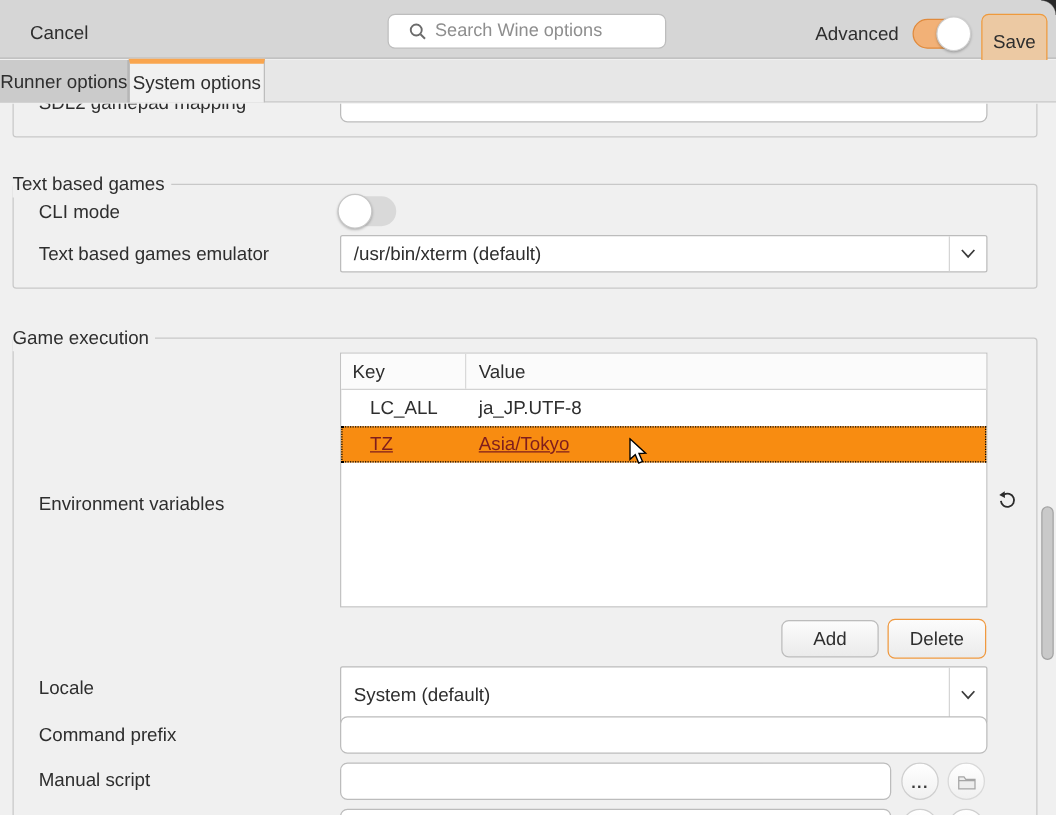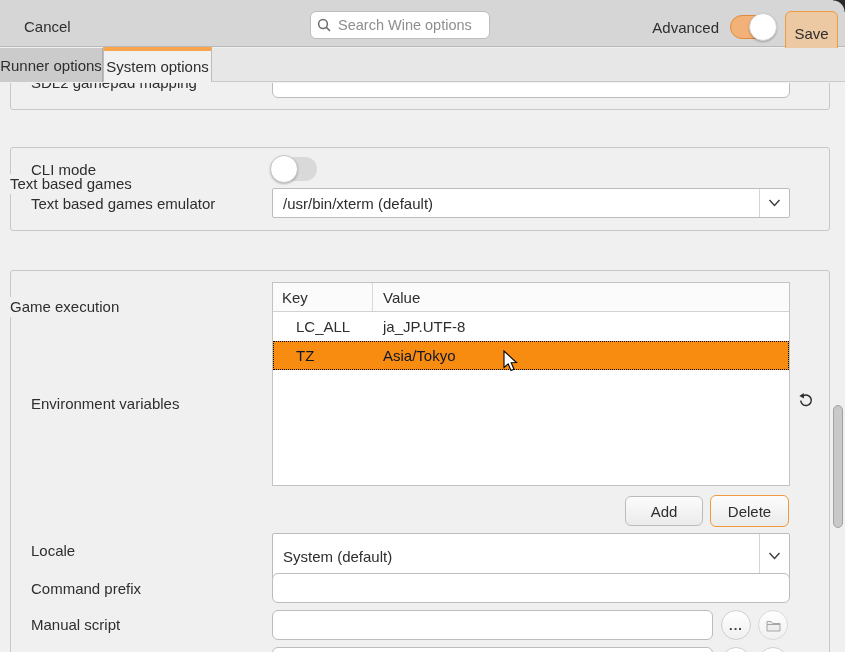--- a/index.html
+++ b/index.html
@@ -1,42 +1,42 @@
 <!DOCTYPE html>
 <html><head>
 <meta charset="utf-8">
 <style>
   * { margin:0; padding:0; box-sizing:border-box; }
   html,body { width:845px; height:652px; }
   body { font-family:"Liberation Sans", sans-serif; font-size:15px; color:#2e2e2e; background:#f0f0f0; position:relative; overflow:hidden; }
 
   .header { position:absolute; left:0; top:0; width:845px; height:47px; background:#d6d6d6; border-bottom:1px solid #b9b9b9; }
   .cancel { position:absolute; left:24px; top:18px; }
-  .search { position:absolute; left:310px; top:11px; width:180px; height:28px; background:#fff; border:1px solid #bdbdbd; border-radius:6px; display:flex; align-items:center; padding-left:6px; }
+  .search { position:absolute; left:310px; top:11px; width:223px; height:28px; background:#fff; border:1px solid #bdbdbd; border-radius:6px; display:flex; align-items:center; padding-left:16px; }
   .search .ph { color:#8e8e8e; margin-left:7px; font-size:14.5px; }
   .adv-label { position:absolute; right:126px; top:19px; }
   .switch { position:absolute; width:50px; height:28px; }
   .switch .track { position:absolute; left:3px; top:2px; width:44px; height:24px; border-radius:12px; }
   .switch .knob { position:absolute; top:0; width:28px; height:28px; border-radius:50%; background:#fff; box-shadow:0 1px 2px rgba(0,0,0,0.25); }
   .switch.on .track { background:#f2b177; border:1px solid #e08a3c; }
   .switch.on .knob { right:0; border:1px solid #cfcfcf; }
   .switch.off .track { background:#d9d9d9; }
   .switch.off .knob { left:0; border:1px solid #c6c6c6; }
   #adv-switch { left:727px; top:13px; }
   .save { position:absolute; left:785px; top:11px; width:53px; height:44px; background:#ecc9a3; border:1px solid #ef9a3c; border-radius:6px; display:flex; align-items:center; justify-content:center; }
   .corner { position:absolute; right:0; top:0; width:12px; height:12px; background:radial-gradient(circle 12px at 0px 12px, transparent 11px, #2a2a2a 12px); }
 
   .tabs { position:absolute; left:0; top:48px; width:845px; height:34px; background:#e7e7e7; border-bottom:1px solid #c9c9c9; }
   .tab { position:absolute; top:0; height:34px; display:flex; align-items:center; justify-content:center; }
   .tab.inactive { left:0; width:103px; background:#cbcbcb; border-right:1px solid #adadad; height:34px; }
   .tab.active { left:103px; width:109px; background:#f1f1f1; border-left:1px solid #bdbdbd; border-right:1px solid #bdbdbd; border-top:4px solid #f9a54e; height:35px; top:-1px; }
 
   .content { position:absolute; left:0; top:83px; width:845px; height:569px; overflow:hidden; }
   .fieldset { position:absolute; border:1px solid #c8c8c8; border-radius:3px; }
-  .legend { position:absolute; left:-1px; top:-10px; background:#f0f0f0; padding-right:5px; line-height:20px;margin-top:36px; }
+  .legend { position:absolute; left:-1px; top:-10px; background:#f0f0f0; padding-right:5px; line-height:20px; }
   #fs-a { left:10px; top:-40px; width:820px; height:67px; }
   #fs-b { left:10px; top:64px; width:820px; height:84px; }
   #fs-c { left:10px; top:187px; width:820px; height:600px; }
 
   .rowlabel { position:absolute; line-height:20px; }
   .input { position:absolute; background:#fff; border:1px solid #bcbcbc; border-radius:6px; }
   .combo { position:absolute; background:#fff; border:1px solid #bcbcbc; border-radius:2px; display:flex; align-items:center; }
   .combo .val { padding-left:10px; flex:1; }
   .combo .dd { width:30px; align-self:stretch; border-left:1px solid #d5d5d5; display:flex; align-items:center; justify-content:center; }
 
@@ -47,21 +47,21 @@
   #emu-label { left:31px; top:111px; }
   #emu-combo { left:272px; top:105px; width:518px; height:30px; }
 
   .table { position:absolute; left:272px; top:199px; width:518px; height:204px; background:#fff; border:1px solid #c3c3c3; }
   .thead { display:flex; height:29px; background:#fbfbfb; border-bottom:1px solid #d2d2d2; }
   .th1 { width:100px; border-right:1px solid #d9d9d9; display:flex; align-items:center; padding-left:9px; }
   .th2 { flex:1; display:flex; align-items:center; padding-left:10px; }
   .trow { display:flex; height:29px; align-items:center; }
   .trow .c1 { width:100px; padding-left:23px; }
   .trow .c2 { flex:1; padding-left:10px; }
-  .trow.selected { background:#f88c11; color:#0f172a; outline:1px dotted #000; outline-offset:-1px; }
+  .trow.selected { background:#f88c11; color:#7f1d1d; outline:1px dotted #000; outline-offset:-1px;text-decoration:underline; }
 
   #env-label { left:31px; top:311px;text-align:center; }
   #reset-btn { position:absolute; left:796px; top:308px; width:18px; height:18px; }
 
   .btn { position:absolute; background:linear-gradient(to bottom,#fcfcfc,#ebebeb); border:1px solid #bcbcbc; border-radius:6px; display:flex; align-items:center; justify-content:center; }
   #add-btn { left:625px; top:413px; width:78px; height:30px; }
   #del-btn { left:710px; top:412px; width:79px; height:32px; border:1px solid #f0993f; }
 
   #locale-label { left:31px; top:458px; }
   #locale-combo { left:272px; top:450px; width:518px; height:46px; }

